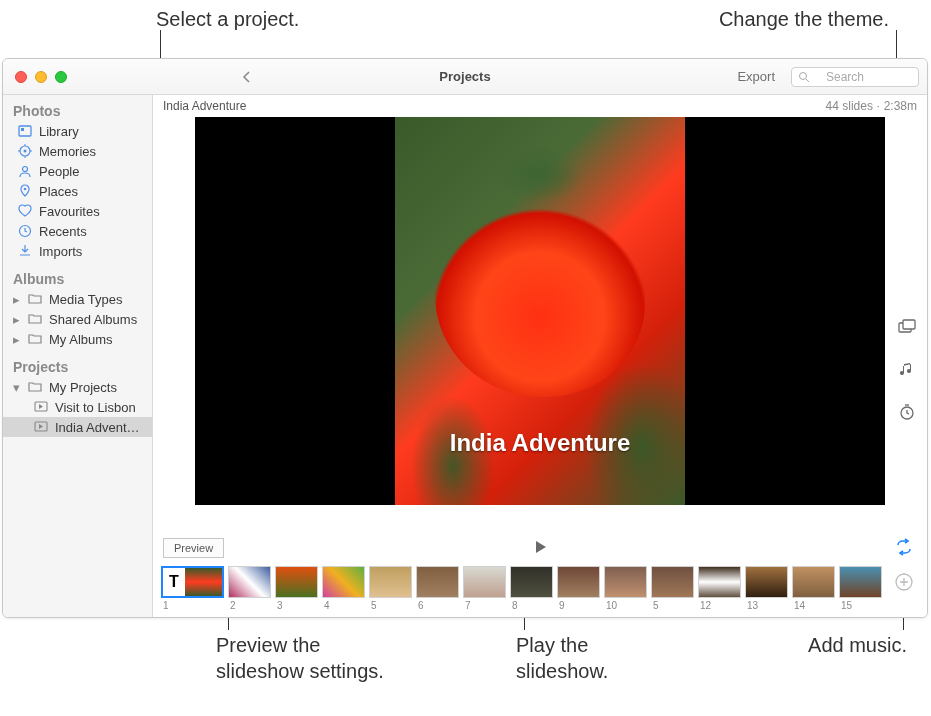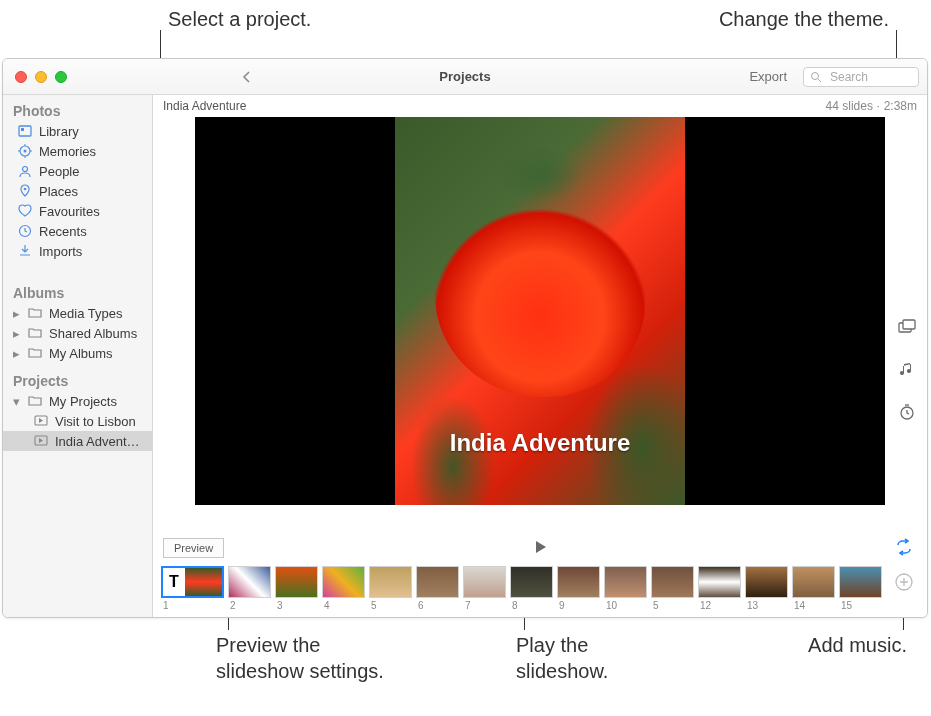--- a/index.html
+++ b/index.html
@@ -50,21 +50,21 @@
 }
 .traffic { display: flex; gap: 8px; margin-right: 10px; padding-left: 4px; }
 .dot { width: 12px; height: 12px; border-radius: 50%; }
 .dot.red { background: #ff5f57; border: 0.5px solid #e1483f; }
 .dot.yellow { background: #febc2e; border: 0.5px solid #dba023; }
 .dot.green { background: #28c840; border: 0.5px solid #1dad2b; }
 .back-btn { width: 24px; height: 22px; display:flex; align-items:center; justify-content:center; color:#666; margin-left:8px; cursor:pointer;}
 .titlebar .title { position:absolute; left:0; right:0; text-align:center; font-weight:600; color:#4a4a4a; font-size:13px; pointer-events:none;}
 .titlebar .right { margin-left:auto; display:flex; align-items:center; gap:10px; }
 .export-btn { color:#707070; font-size:13px; cursor:pointer; padding:2px 6px; }
-.search-box { display:flex; align-items:center; background:#fff; border:1px solid #d0d0d0; border-radius:4px; padding:2px 6px; width:116px; color:#aaa; font-size:12px; gap:8px;}
+.search-box { display:flex; align-items:center; background:#fff; border:1px solid #d0d0d0; border-radius:4px; padding:2px 6px; width:128px; color:#aaa; font-size:12px; gap:16px;}
 .search-box svg { flex-shrink:0; }
 
 .body { flex:1; display:flex; overflow:hidden; }
 
 .sidebar {
   width: 150px;
   background: #f5f5f5;
   border-right: 1px solid #d9d9d9;
   overflow-y: auto;
   font-size: 13px;
@@ -146,21 +146,21 @@
 .th-c9{background:linear-gradient(#806050,#c09070);}
 .th-c10{background:linear-gradient(#705040,#a07858);}
 .th-c11{background:linear-gradient(#403020,#ffffff,#605040);}
 .th-c12{background:linear-gradient(#a07040,#302010);}
 .th-c13{background:linear-gradient(#c09060,#806040);}
 .th-c14{background:linear-gradient(#4a8fb0,#704428);}
 </style>
 </head>
 <body>
 
-<div class="callout" style="left:168px;top:6px;text-align:center;">Select a project.</div>
+<div class="callout" style="left:156px;top:6px;text-align:center;">Select a project.</div>
 <div class="callout" style="right:42px;top:6px;text-align:right;">Change the theme.</div>
 
 <div class="callout" style="left:216px;top:632px;">
   <div>Preview the</div>
   <div>slideshow settings.</div>
 </div>
 <div class="callout" style="left:516px;top:632px;">
   <div>Play the</div>
   <div>slideshow.</div>
 </div>
@@ -264,21 +264,21 @@
       </div>
       <div class="sb-item">
         <span class="ic">
             <svg width="16" height="16" viewBox="0 0 16 16">
               <path d="M8 2v7M5 6l3 3 3-3M3 12h10" fill="none" stroke="#4f8fe6" stroke-width="1.2"></path>
             </svg>
           </span>
         <span class="lbl">Imports</span>
       </div>
 
-      <div class="sb-header" style="margin-top:20px;">Albums</div>
+      <div class="sb-header" style="margin-top:6px;">Albums</div>
       <div class="sb-item tight">
         <span class="disclosure">▸</span>
         <span class="ic grey">
             <svg width="16" height="16" viewBox="0 0 16 16">
               <path d="M2 4h4l1 1h7v7H2z" fill="none" stroke="#888" stroke-width="1.2"></path>
             </svg>
           </span>
         <span class="lbl">Media Types</span>
       </div>
       <div class="sb-item tight">

